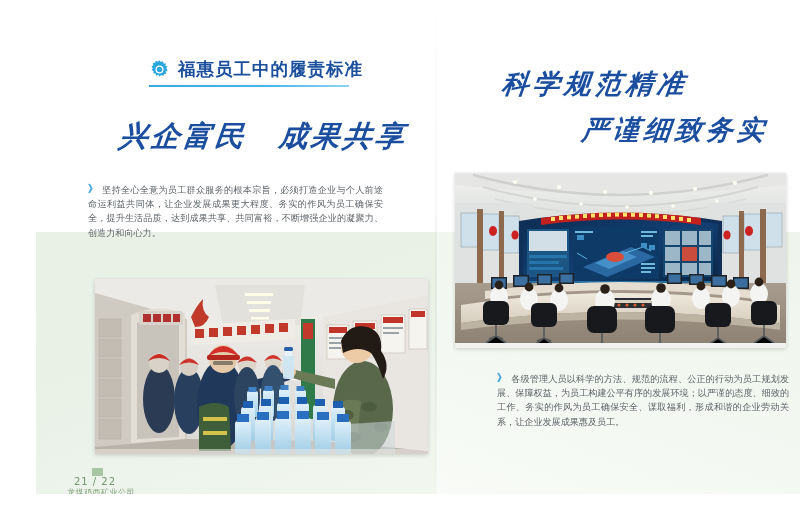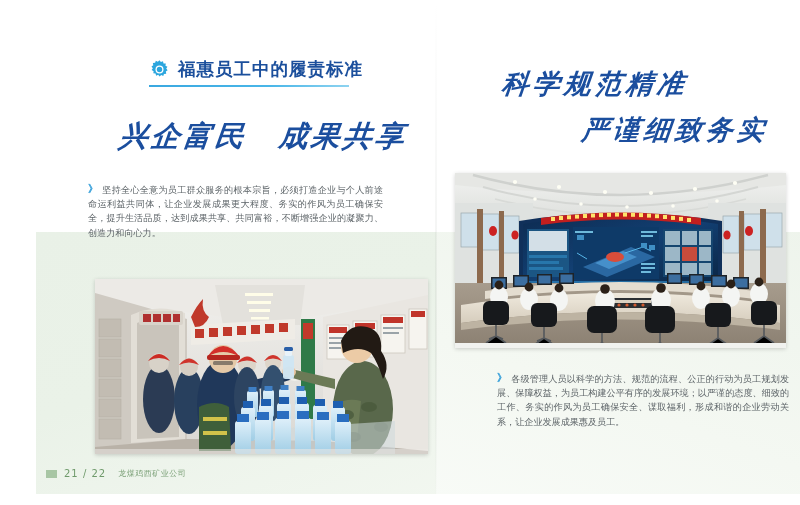--- a/index.html
+++ b/index.html
@@ -170,25 +170,26 @@
     left: 59px;
     top: 279px;
     width: 333px;
     height: 175px;
   }
   .photo-inner { position: absolute; inset: 0; }
 
   
   .footer {
     position: absolute;
-    left: 10px;
+    left: 31px;
     top: 468px;
     z-index: 6;
     display: flex;
     align-items: center;
+    flex-direction: column;
   }
   .footer-swatch {
     width: 11px;
     height: 8px;
     background: #a8c6a4;
     margin-right: 7px;
   }
   .footer-page {
     font-family: "DejaVu Sans", "Liberation Sans", sans-serif;
     font-size: 10px;

